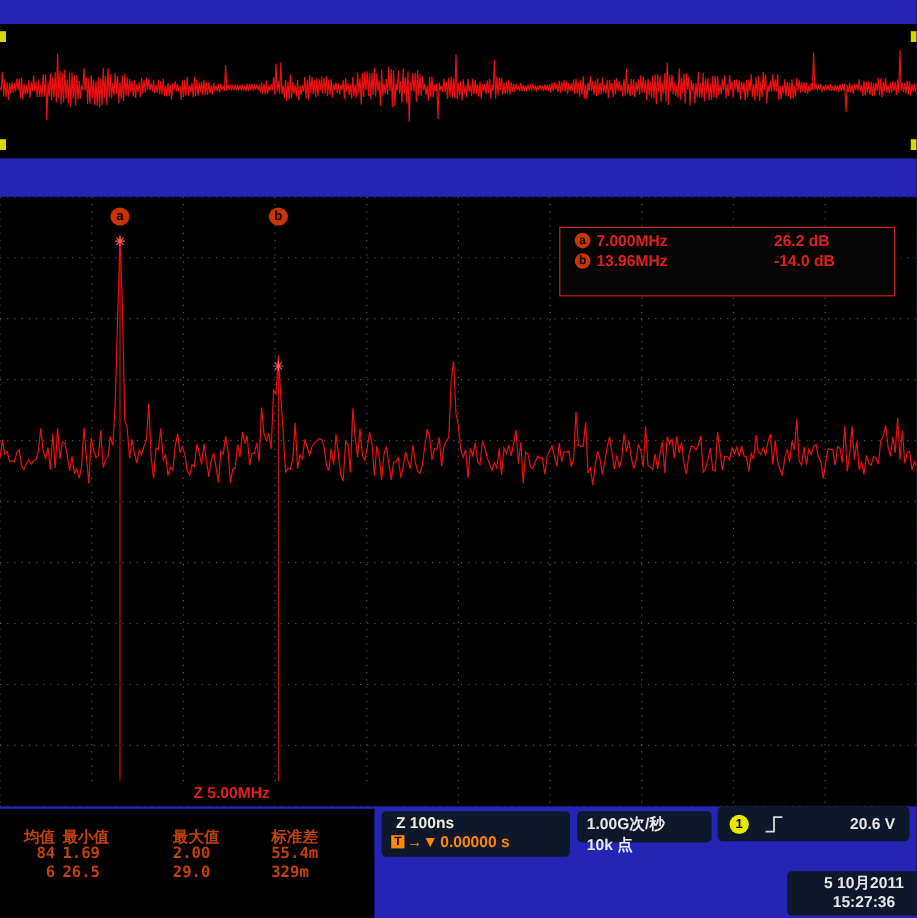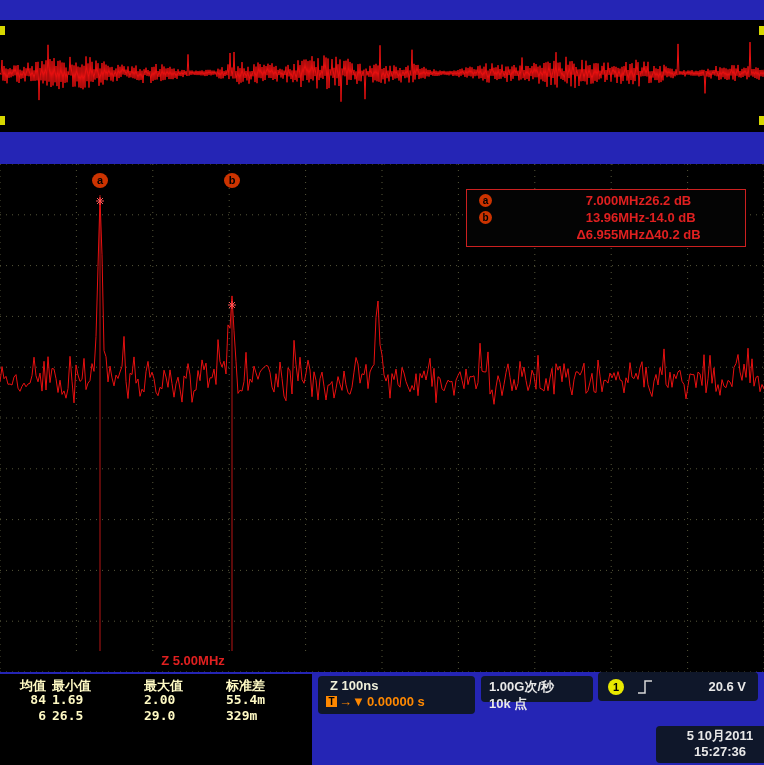--- a/index.html
+++ b/index.html
@@ -25,30 +25,30 @@
   #badge-a{left:92px;top:9px;}
   #badge-b{left:224px;top:9px;}
 
   .readout{position:absolute;left:466px;top:25px;width:280px;height:58px;background:#040404;
            border:1px solid #cc2020;box-sizing:border-box;padding-top:2px;}
   .ro-row{display:grid;grid-template-columns:30px 148px 1fr;align-items:center;height:17px;
           color:#e02020;font-size:13px;font-weight:bold;}
   .ro-badge{width:13px;height:13px;border-radius:50%;background:#cc3300;color:#000;
             font-size:10px;line-height:13px;text-align:center;margin-left:12px;}
   .ro-badge.empty{visibility:hidden;}
-  .ro-freq{text-align:right;}
+  .ro-freq{text-align:left;}
   .ro-level{text-align:left;padding-right:8px;}
 
   .fft-scale{position:absolute;left:75px;top:488px;width:236px;height:17px;background:#000;
              color:#e02020;font-size:13px;font-weight:bold;text-align:center;line-height:17px;}
 
   
   .statuszone{position:absolute;left:0;top:672px;width:764px;height:93px;}
   .stats{position:absolute;left:0;top:2px;width:312px;height:91px;background:#000;
-         padding-top:3px;box-sizing:border-box;color:#fef9c3;}
+         padding-top:15px;box-sizing:border-box;color:#c2410c;}
   .st-row{display:grid;grid-template-columns:46px 86px 76px 92px;column-gap:6px;height:15.4px;
           font-size:13px;font-weight:bold;
           font-family:"DejaVu Sans Mono","Liberation Sans",sans-serif;}
   .st-cell{overflow:hidden;white-space:nowrap;}
   .st-cell.c0{text-align:right;}
 
   .panel{position:absolute;background:#0f172a;border-radius:4px;}
   .tbpanel{left:318px;top:4px;width:157px;height:38px;}
   .ztb{color:#f0f0da;font-size:13px;font-weight:bold;padding:2px 0 0 12px;}
   .trigpos{display:flex;align-items:center;gap:2px;color:#ff8800;font-size:13px;font-weight:bold;
@@ -121,25 +121,20 @@
         <div class="ro-row">
           <span class="ro-badge">a</span>
           <span class="ro-freq">7.000MHz</span>
           <span class="ro-level">26.2 dB</span>
         </div>
         <div class="ro-row">
           <span class="ro-badge">b</span>
           <span class="ro-freq">13.96MHz</span>
           <span class="ro-level">-14.0 dB</span>
         </div>
-        <div class="ro-row">
-          <span class="ro-badge empty"></span>
-          <span class="ro-freq">Δ6.955MHz</span>
-          <span class="ro-level">Δ40.2 dB</span>
-        </div>
       </div>
 
     <div class="fft-scale">Z 5.00MHz</div>
   </div>
 
   <div class="statuszone">
 
     <div class="stats" id="stats-table">
         <div class="st-row">
           <span class="st-cell c0">均值</span>

